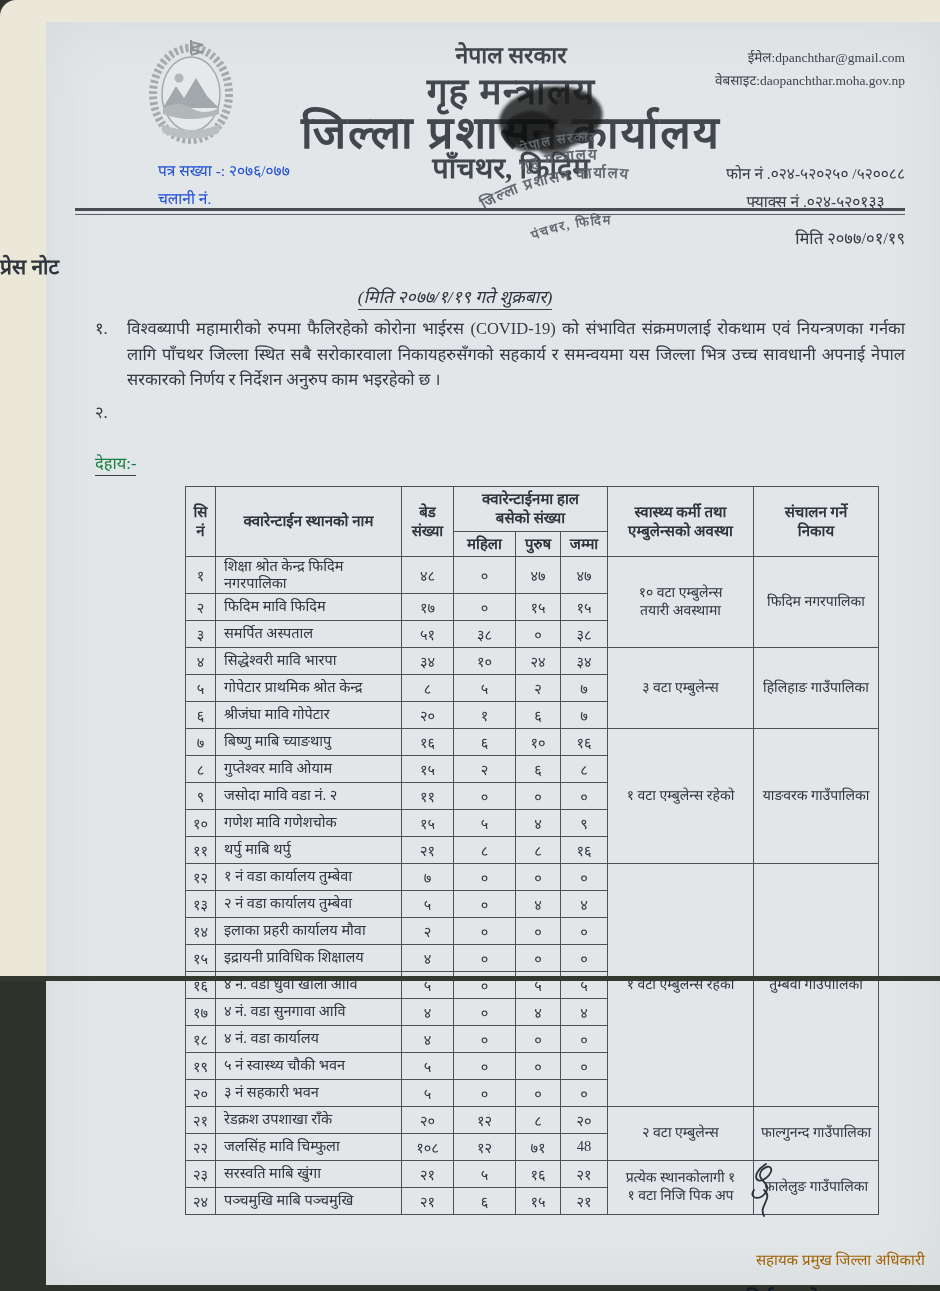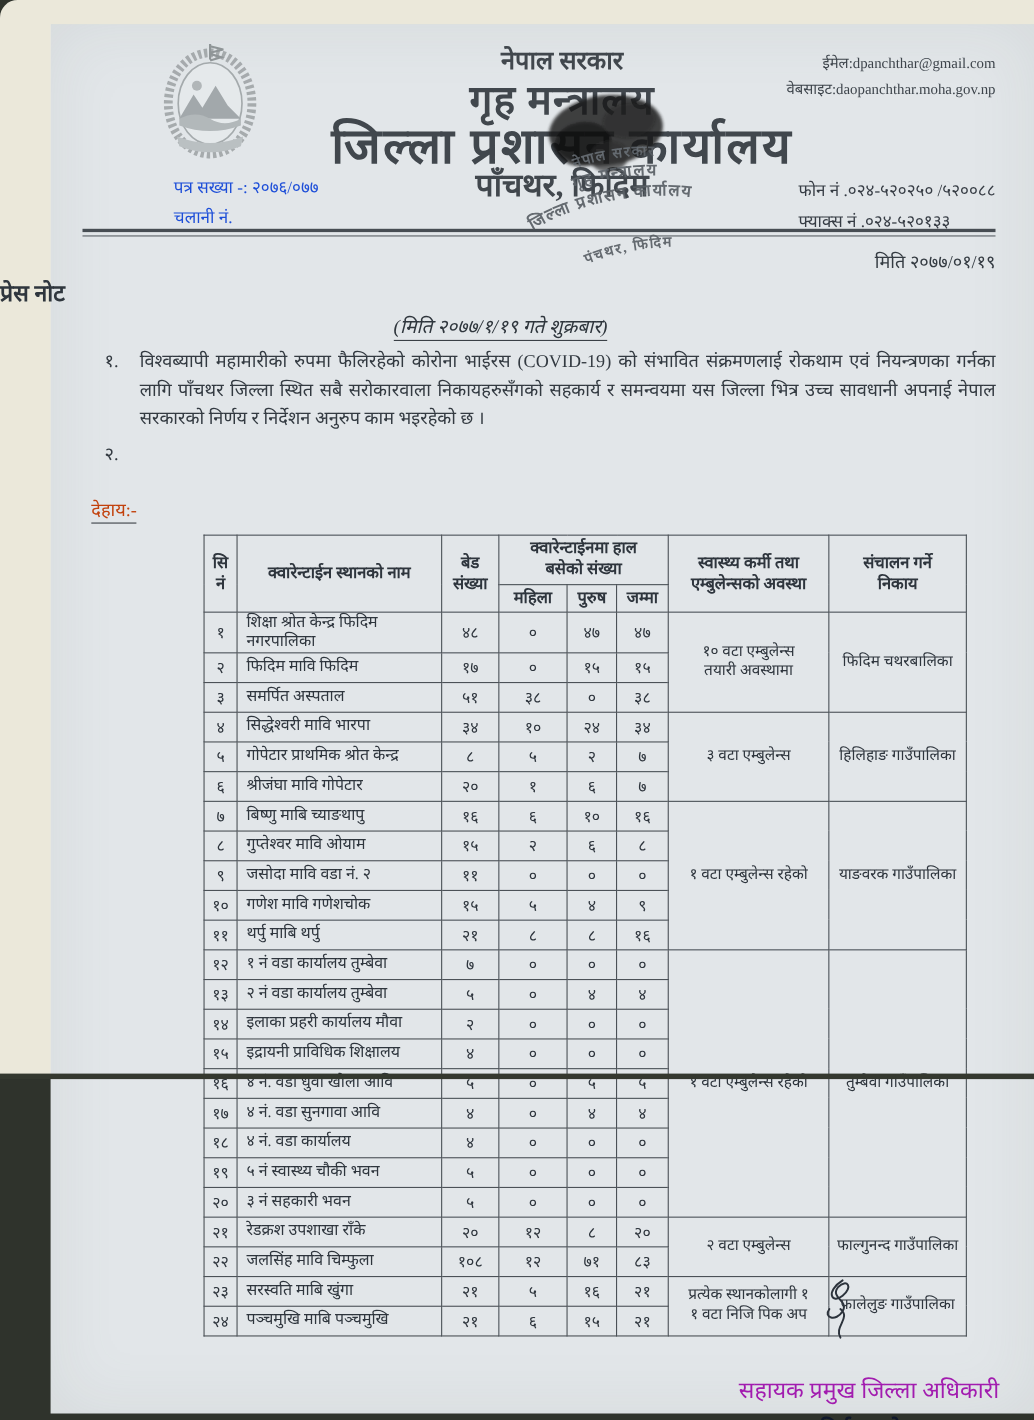--- a/index.html
+++ b/index.html
@@ -13,35 +13,35 @@
   .abs{position:absolute;}
 
   
   .lh-center{left:140px;right:58px;text-align:center;color:#41474d;}
   .lh-govt{top:38px;font-size:23px;font-weight:bold;}
   .lh-ministry{top:64px;font-size:37px;font-weight:bold;letter-spacing:1px;}
   .lh-office{top:100px;font-size:45px;font-weight:bold;letter-spacing:2px;}
   .lh-district{top:147px;font-size:29px;font-weight:bold;}
   .lh-right{right:35px;top:46px;text-align:right;font-size:13.5px;line-height:23px;font-weight:normal;color:#3d444b;}
   .lh-left{left:158px;top:157px;font-size:15.5px;line-height:28px;color:#1d4ed8;}
-  .lh-phone{right:35px;top:160px;text-align:left;font-size:15.5px;line-height:28px;color:#363c44;}
+  .lh-phone{right:35px;top:160px;text-align:center;font-size:15.5px;line-height:28px;color:#363c44;}
   .rule1{left:75px;right:35px;top:208px;height:3px;background:#474d53;}
   .rule2{left:75px;right:35px;top:214px;height:1px;background:#5a6066;}
 
   .date-line{right:35px;top:226px;font-size:16.5px;color:#343b42;}
   .doc-title{left:0;right:30px;top:252px;text-align:left;font-size:21px;font-weight:bold;color:#2f363d;}
   .doc-subtitle{left:0;right:30px;top:284px;text-align:center;font-size:17.5px;color:#2f363d;}
   .doc-subtitle span{border-bottom:1.5px solid #3a4046;padding-bottom:2px;font-style:italic;}
 
   .para{left:95px;right:35px;padding-left:32px;text-align:justify;
         font-size:16.5px;line-height:25.5px;color:#333a41;}
   .para .pnum{position:absolute;left:0;top:0;}
   .para1{top:316px;}
   .para2{top:400px;}
-  .dehaya{left:83px;top:451px;font-size:16.5px;color:#c2410c;border-bottom:1.5px solid #3a4046;padding-bottom:1px;}
+  .dehaya{left:95px;top:451px;font-size:16.5px;color:#15803d;border-bottom:1.5px solid #3a4046;padding-bottom:1px;}
 
   
   table.qt{left:185px;top:486px;position:absolute;border-collapse:collapse;table-layout:fixed;width:693px;color:#2e353d;}
   .qt th,.qt td{border:1.4px solid #4b5157;padding:1px 3px;vertical-align:middle;}
   .qt th{font-size:15px;font-weight:bold;white-space:pre-line;line-height:1.25;padding:3px 2px;}
   .qt td{height:24px;font-size:14.5px;text-align:center;}
   .qt td.c-name{text-align:left;padding-left:8px;font-size:14.5px;line-height:1.15;}
   .qt td.c-health{font-size:14px;white-space:pre-line;line-height:1.3;}
   .qt td.c-body{font-size:14px;line-height:1.3;}
 
@@ -50,21 +50,21 @@
   .stamp text{fill:#5a6066;font-size:15px;font-weight:bold;letter-spacing:1.5px;
               font-family:"Liberation Serif","DejaVu Serif",serif;}
   .stamp .small{font-size:13px;}
 
   
   .emblem{left:146px;top:34px;width:90px;height:112px;opacity:.85;}
 
   
   .sig-squiggle{left:722px;top:1160px;width:80px;height:60px;}
   .sig-name{left:690px;width:200px;top:1284px;text-align:center;font-size:19.5px;font-weight:bold;color:#0f172a;}
-  .sig-title{left:655px;width:270px;top:1249px;text-align:center;font-size:21px;color:#a21caf;}
+  .sig-title{left:655px;width:270px;top:1249px;text-align:right;font-size:15px;color:#a16207;}
 </style>
 </head>
 <body>
 
 <div class="scanbed">
   <div class="paper"></div>
 
   <svg class="abs emblem" viewBox="0 0 90 112">
     <defs>
         <filter id="blr">
@@ -174,21 +174,21 @@
     <tbody>
         <tr>
           <td class="c-sn">१</td>
           <td class="c-name">शिक्षा श्रोत केन्द्र फिदिम नगरपालिका</td>
           <td class="c-beds">४८</td>
           <td class="c-female">०</td>
           <td class="c-male">४७</td>
           <td class="c-total">४७</td>
           <td class="c-health" rowspan="3">१० वटा एम्बुलेन्स
 तयारी अवस्थामा</td>
-          <td class="c-body" rowspan="3">फिदिम चथरबालिका</td>
+          <td class="c-body" rowspan="3">फिदिम नगरपालिका</td>
         </tr>
         <tr>
           <td class="c-sn">२</td>
           <td class="c-name">फिदिम मावि फिदिम</td>
           <td class="c-beds">१७</td>
           <td class="c-female">०</td>
           <td class="c-male">१५</td>
           <td class="c-total">१५</td>
         </tr>
         <tr>
@@ -353,21 +353,21 @@
           <td class="c-health" rowspan="2">२ वटा एम्बुलेन्स</td>
           <td class="c-body" rowspan="2">फाल्गुनन्द
 गाउँपालिका</td>
         </tr>
         <tr>
           <td class="c-sn">२२</td>
           <td class="c-name">जलसिंह मावि चिम्फुला</td>
           <td class="c-beds">१०८</td>
           <td class="c-female">१२</td>
           <td class="c-male">७१</td>
-          <td class="c-total">८३</td>
+          <td class="c-total">48</td>
         </tr>
         <tr>
           <td class="c-sn">२३</td>
           <td class="c-name">सरस्वति माबि खुंगा</td>
           <td class="c-beds">२१</td>
           <td class="c-female">५</td>
           <td class="c-male">१६</td>
           <td class="c-total">२१</td>
           <td class="c-health" rowspan="2">प्रत्येक स्थानकोलागी १
 १ वटा निजि पिक अप</td>

